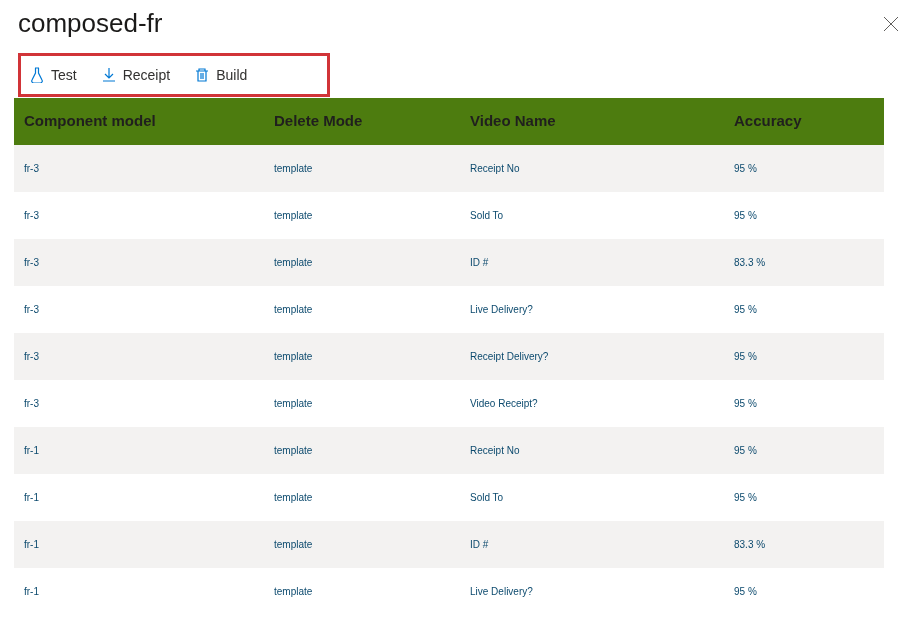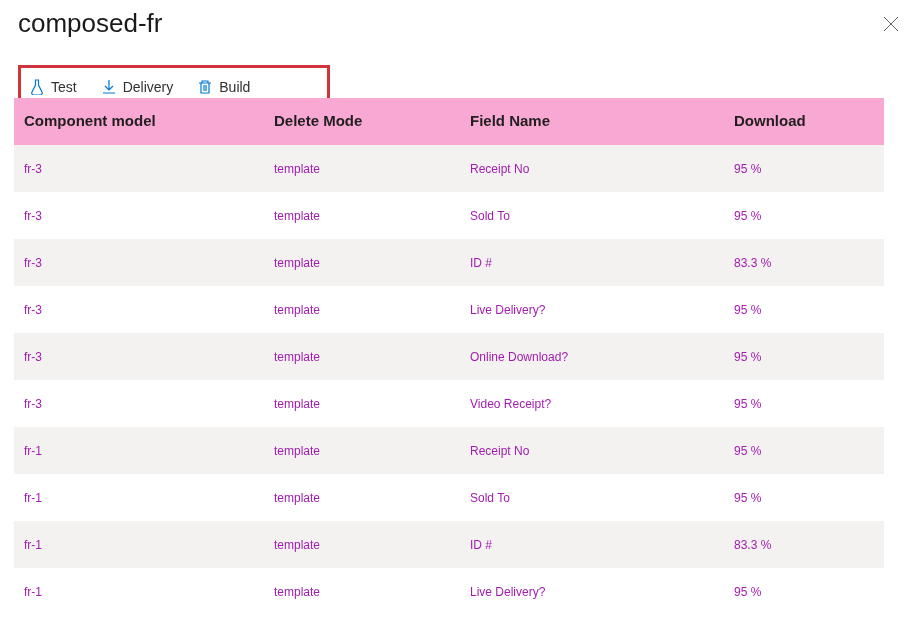--- a/index.html
+++ b/index.html
@@ -3,40 +3,40 @@
 <meta charset="utf-8">
 <style>
   * { box-sizing: border-box; margin: 0; padding: 0; }
   html, body { width: 921px; height: 642px; font-family: "Segoe UI", -apple-system, BlinkMacSystemFont, sans-serif; background: #fff; color: #323130; overflow: hidden; }
   .panel { position: relative; width: 921px; height: 612px; padding: 8px 18px 0 18px; }
   .heading-row { display: flex; align-items: flex-start; justify-content: space-between; }
   .heading { font-size: 26px; font-weight: 400; color: #1b1a19; letter-spacing: 0; }
   .close-btn { background: none; border: none; cursor: pointer; padding: 4px; margin-top: 4px; color: #605e5c; }
   .close-btn svg { width: 16px; height: 16px; stroke: currentColor; }
 
-  .toolbar-highlight { border: 3px solid #d13438; width: 312px; height: 44px; margin-top: 26px; display: flex; align-items: center; }
+  .toolbar-highlight { border: 3px solid #d13438; width: 312px; height: 44px; margin-top: 14px; display: flex; align-items: center; }
   .toolbar { display: flex; align-items: center; gap: 20px; padding-left: 6px; }
   .tb-btn { display: flex; align-items: center; gap: 6px; background: none; border: none; cursor: pointer; font-size: 14px; color: #0078d4; padding: 4px 2px; font-family: inherit; }
   .tb-btn .icon { width: 16px; height: 16px; stroke: #0078d4; fill: none; stroke-width: 1.2; }
   .tb-btn span.lbl { color: #323130; }
 
   .table-wrap { position: absolute; left: 14px; right: 4px; top: 98px; bottom: 4px; overflow: scroll; }
   
   .table-wrap::-webkit-scrollbar { width: 18px; height: 18px; }
   .table-wrap::-webkit-scrollbar-track { background: #f3f2f1; }
   .table-wrap::-webkit-scrollbar-thumb { background: #c8c6c4; }
   .table-wrap::-webkit-scrollbar-button:single-button { background: #f3f2f1; height: 18px; width: 18px; display: block; }
 
   table { border-collapse: collapse; width: 870px; table-layout: fixed; }
   col.c1 { width: 250px; }
   col.c2 { width: 196px; }
   col.c3 { width: 264px; }
   col.c4 { width: auto; }
-  thead th { text-align: left; font-weight: 600; font-size: 15px; color: #201f1e; padding: 14px 10px 16px 10px; background: #f9a8d4; }
-  tbody td { font-size: 12px; color: #a21caf; padding: 0 10px; height: 47px; vertical-align: middle; white-space: nowrap; overflow: hidden; text-overflow: ellipsis; }
+  thead th { text-align: left; font-weight: 600; font-size: 15px; color: #201f1e; padding: 14px 10px 16px 10px; background: #4d7c0f; }
+  tbody td { font-size: 10px; color: #0c4a6e; padding: 0 10px; height: 47px; vertical-align: middle; white-space: nowrap; overflow: hidden; text-overflow: ellipsis; }
   tbody tr.even { background: #f3f2f1; }
   tbody tr.odd  { background: #ffffff; }
 </style>
 </head>
 <body>
 
 <div class="panel">
 
   <div class="heading-row">
     <h1 class="heading">composed-fr</h1>
@@ -53,21 +53,21 @@
       <button class="tb-btn">
         <svg class="icon" viewBox="0 0 16 16">
           <path d="M6 1h4 M6.5 1v5 L3 13 a2 2 0 0 0 1.8 3 h6.4 a2 2 0 0 0 1.8-3 L9.5 6 V1"></path>
         </svg>
         <span class="lbl">Test</span>
       </button>
       <button class="tb-btn">
         <svg class="icon" viewBox="0 0 16 16">
           <path d="M8 1 v10 M4 7 l4 4 l4 -4 M2 14 h12"></path>
         </svg>
-        <span class="lbl">Delivery</span>
+        <span class="lbl">Receipt</span>
       </button>
       <button class="tb-btn">
         <svg class="icon" viewBox="0 0 16 16">
           <path d="M2 4 h12 M5 4 V2 h6 v2 M4 4 v10 h8 V4 M7 6 v6 M9 6 v6"></path>
         </svg>
         <span class="lbl">Build</span>
       </button>
     </div>
   </div>
 
@@ -76,22 +76,22 @@
       <colgroup>
         <col class="c1">
           <col class="c2">
           <col class="c3">
           <col class="c4">
       </colgroup>
       <thead>
         <tr>
           <th>Component model</th>
           <th>Delete Mode</th>
-          <th>Field Name</th>
-          <th>Download</th>
+          <th>Video Name</th>
+          <th>Accuracy</th>
         </tr>
       </thead>
       <tbody id="rows">
           <tr class="even">
             <td>fr-3</td>
             <td>template</td>
             <td>Receipt No</td>
             <td>95 %</td>
           </tr>
           <tr class="odd">
@@ -108,21 +108,21 @@
           </tr>
           <tr class="odd">
             <td>fr-3</td>
             <td>template</td>
             <td>Live Delivery?</td>
             <td>95 %</td>
           </tr>
           <tr class="even">
             <td>fr-3</td>
             <td>template</td>
-            <td>Online Download?</td>
+            <td>Receipt Delivery?</td>
             <td>95 %</td>
           </tr>
           <tr class="odd">
             <td>fr-3</td>
             <td>template</td>
             <td>Video Receipt?</td>
             <td>95 %</td>
           </tr>
           <tr class="even">
             <td>fr-1</td>

